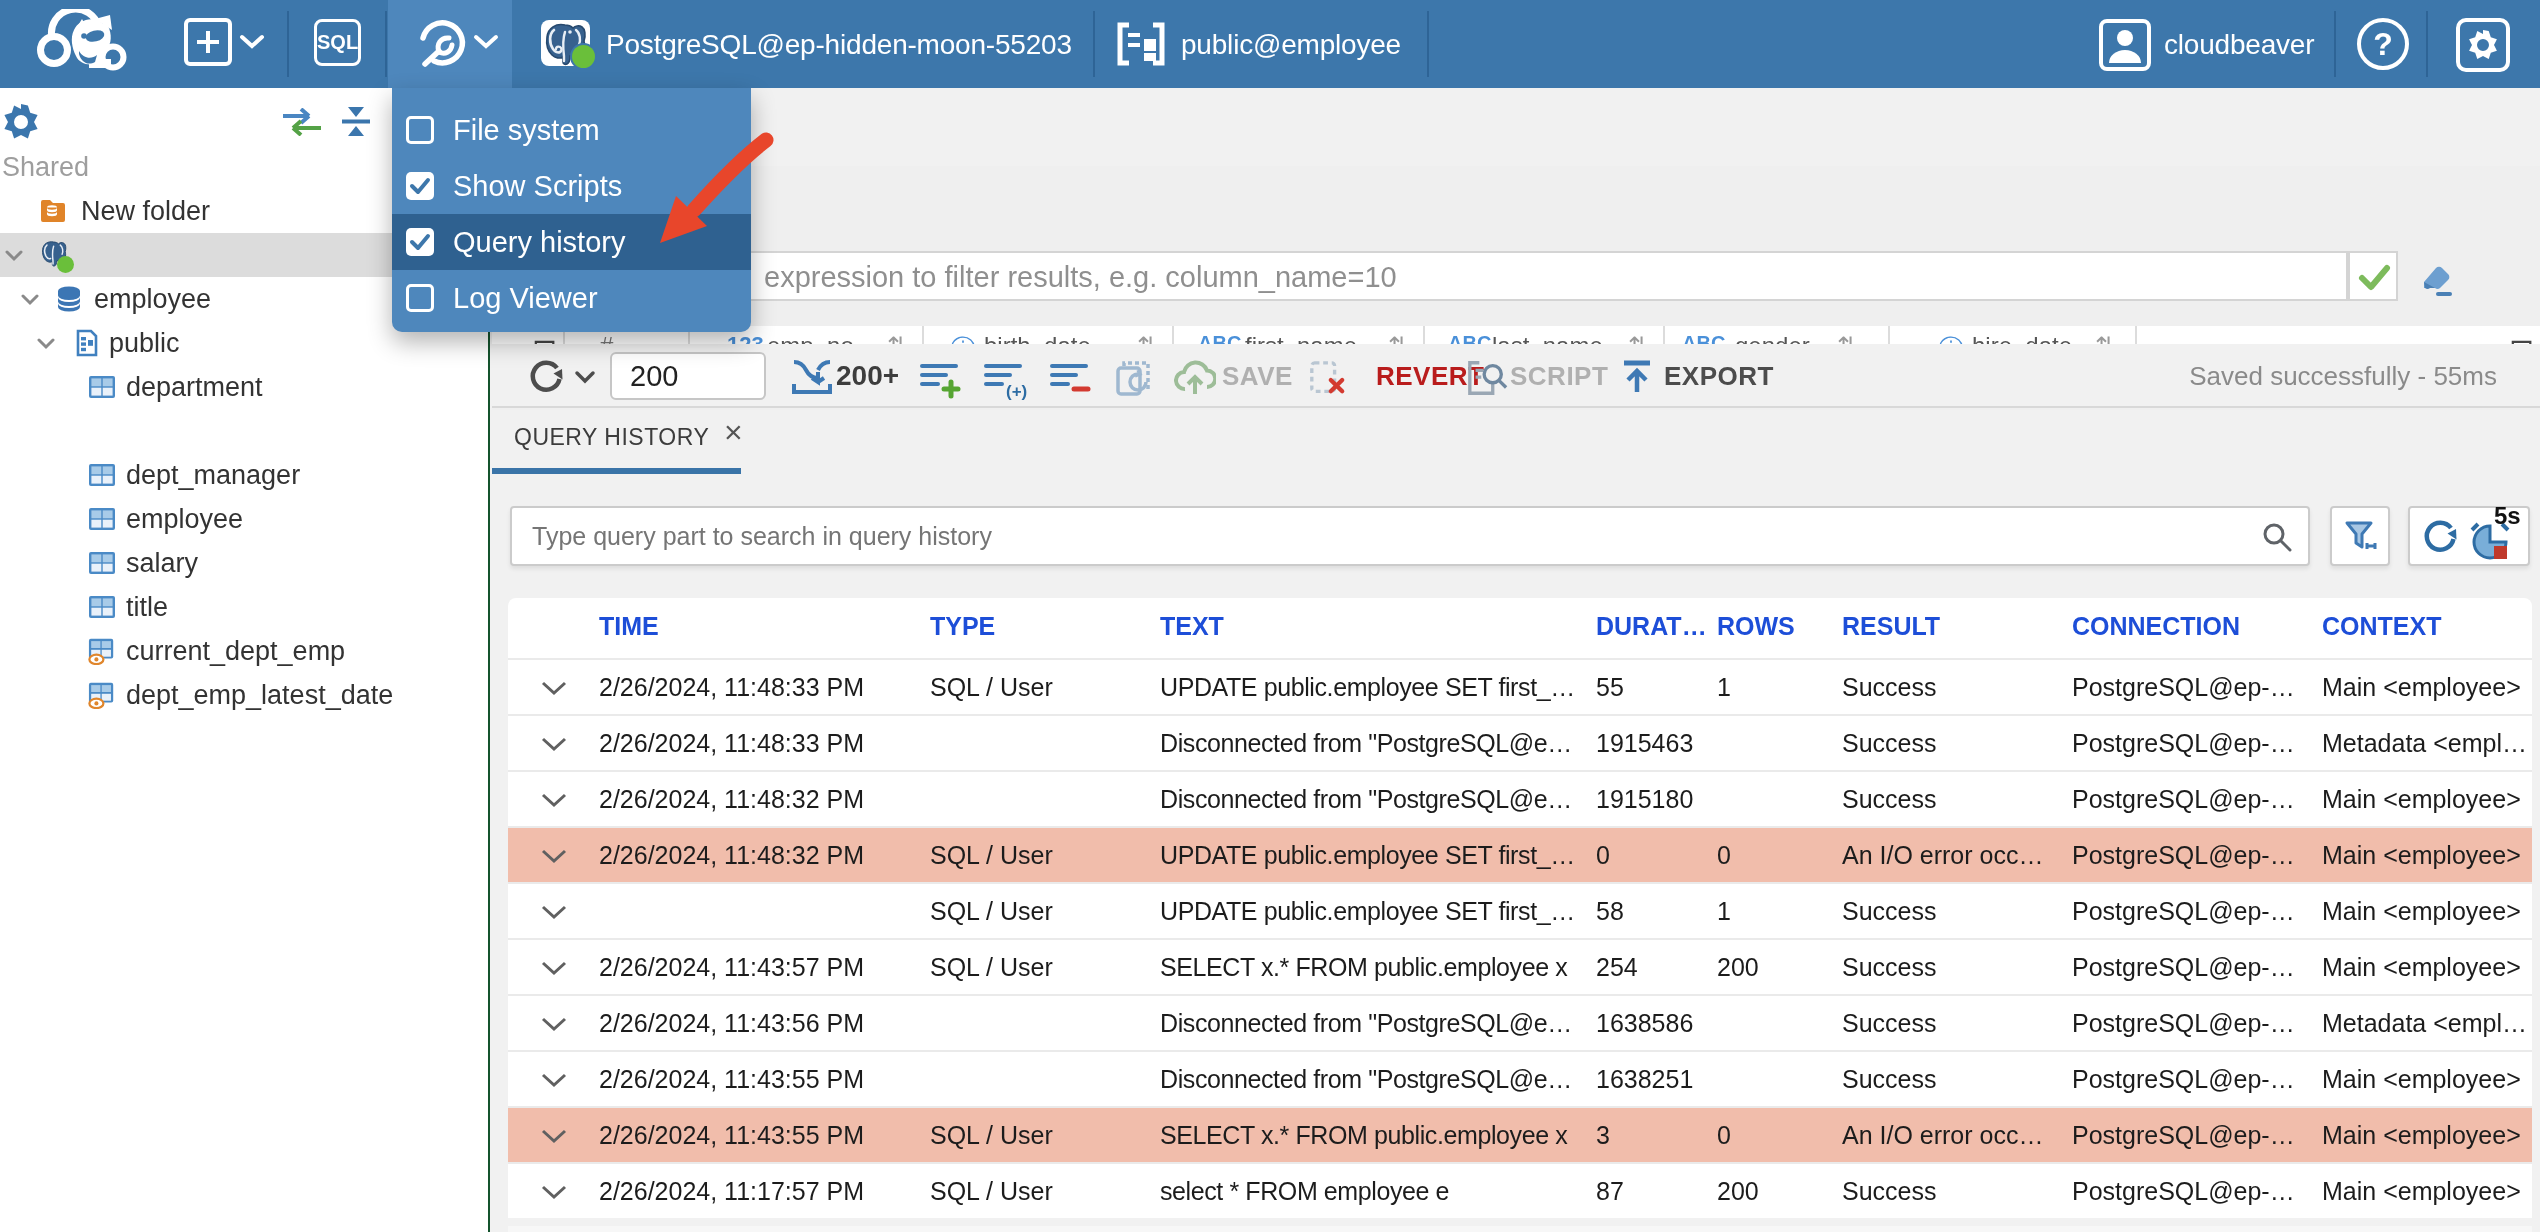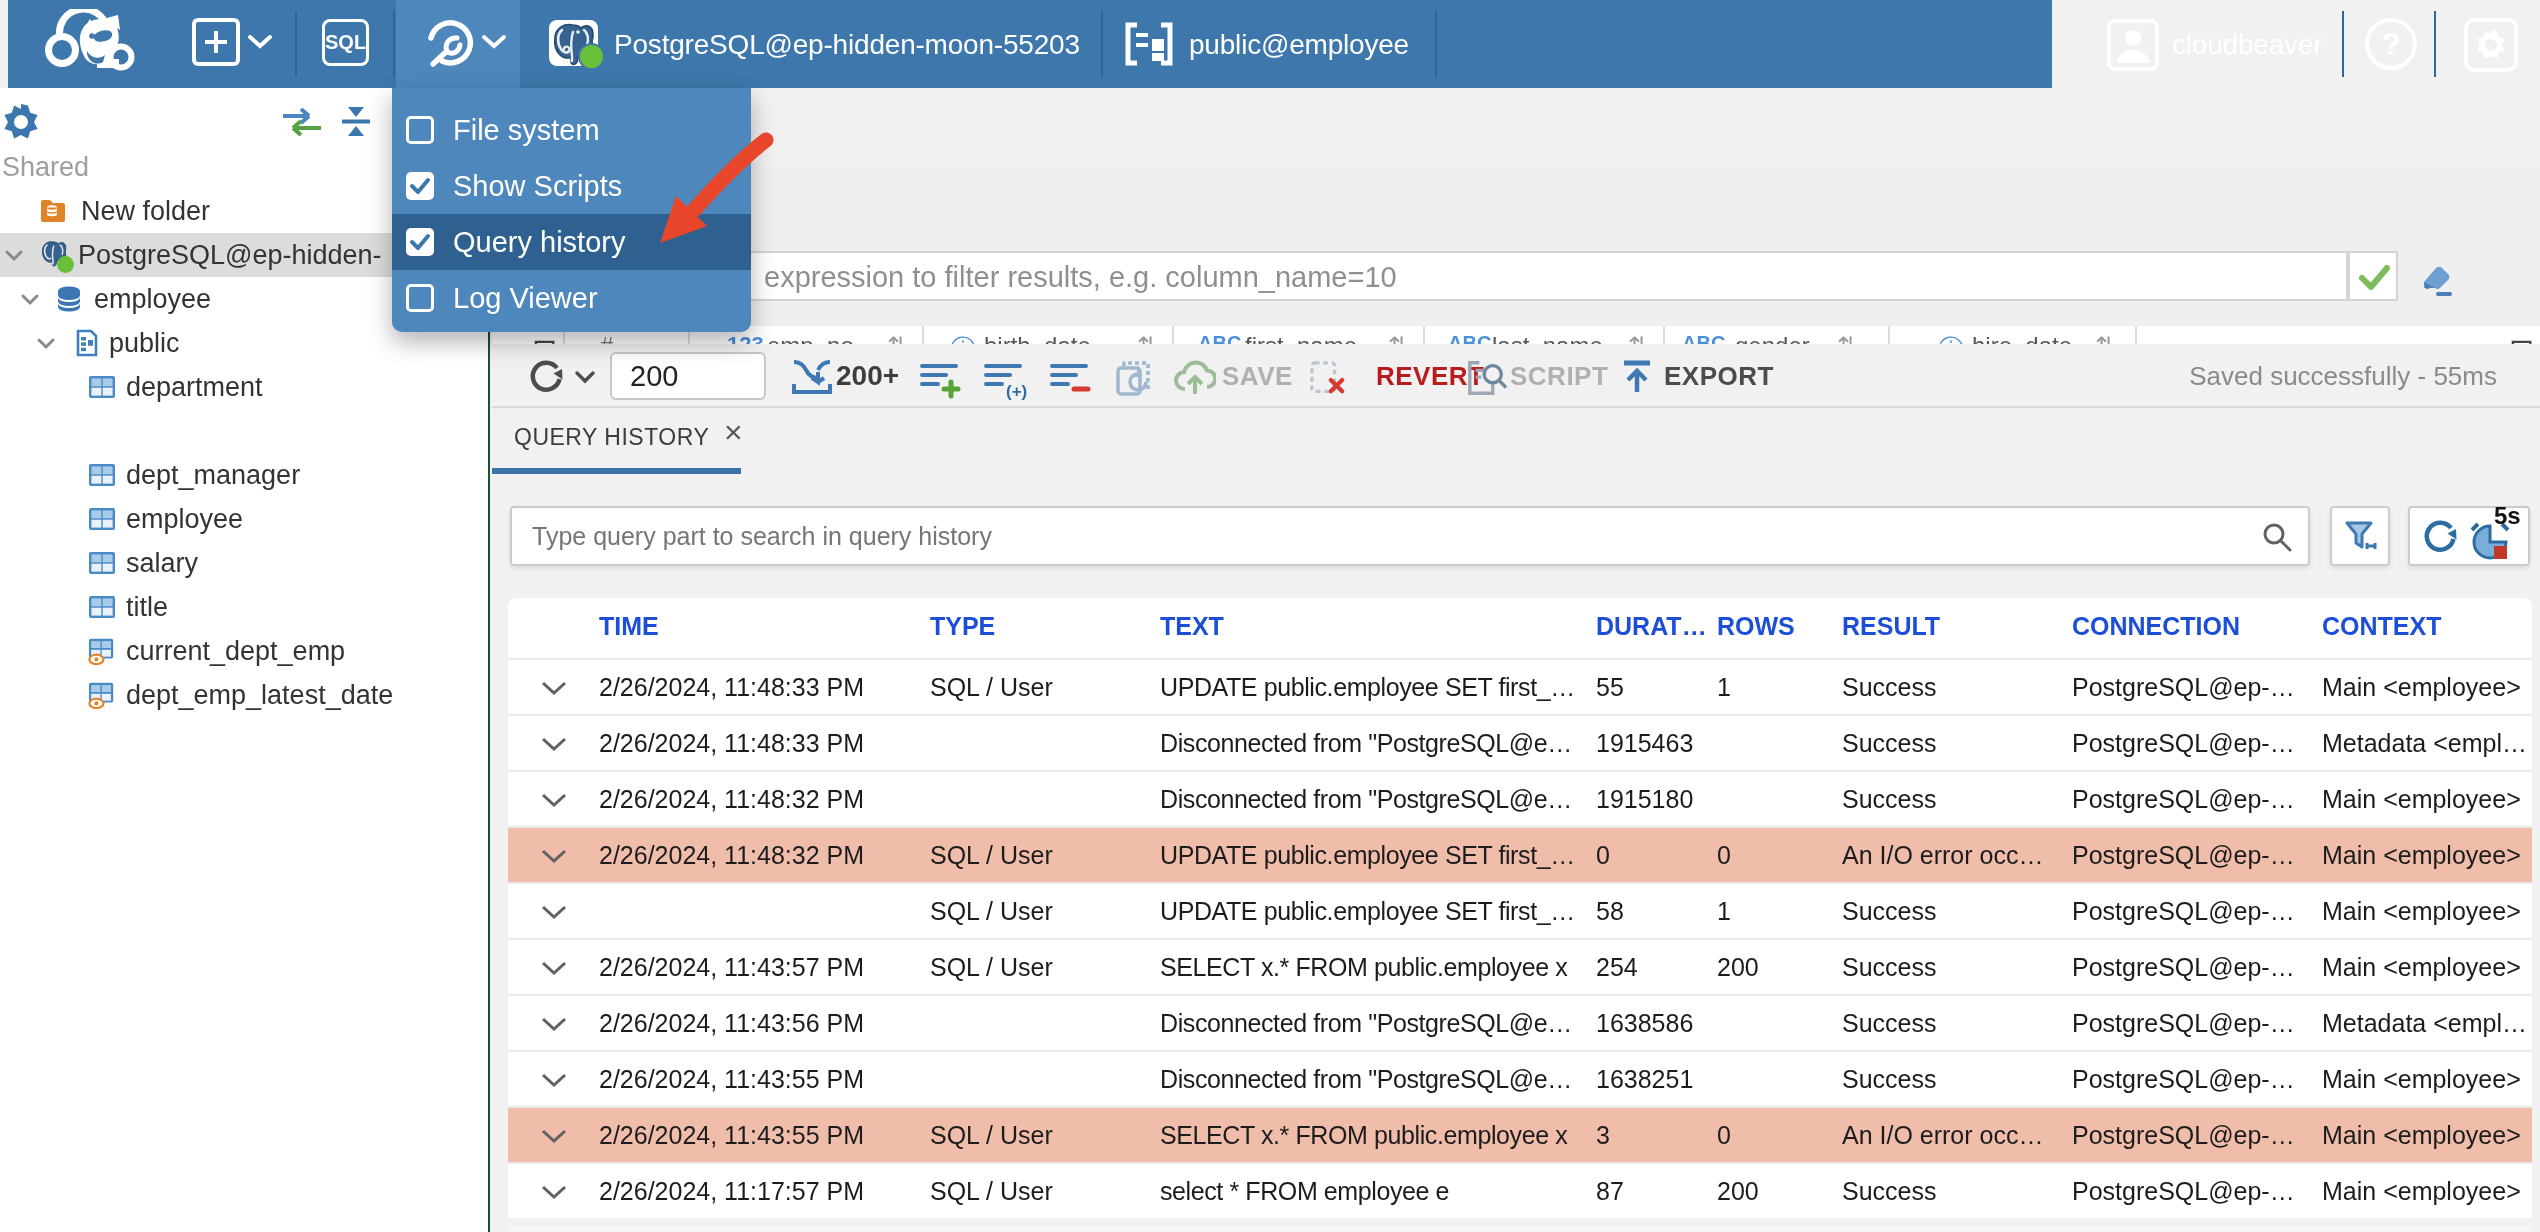--- a/index.html
+++ b/index.html
@@ -1,18 +1,18 @@
 <!DOCTYPE html>
 <html><head>
 <meta charset="utf-8">
 <style>
 * { margin:0; padding:0; box-sizing:border-box; }
 html,body { width:2540px; height:1232px; overflow:hidden; font-family:"Liberation Sans", sans-serif; background:#f1f1f1; }
 #stage { position:relative; width:2540px; height:1232px; }
-#topbar { position:absolute; left:8px; top:0; width:2044px; height:88px; background:#3d77ab; }
+#topbar { position:absolute; left:0; top:0; width:2540px; height:88px; background:#3d77ab; }
 .tsep { position:absolute; top:11px; width:2px; height:66px; background:#2e6496; }
 #toolsbtn { position:absolute; left:388px; top:0; width:124px; height:88px; background:#4e87bc; }
 .tbtext { color:#fff; font-size:28px; letter-spacing:-0.2px; }
 #sidebar { position:absolute; left:0; top:88px; width:490px; height:1144px; background:#ffffff; border-right:2px solid #14532d; }
 .treerow { position:absolute; left:0; width:488px; height:44px; line-height:44px; font-size:27px; color:#333; white-space:nowrap; }
 .ticon { position:absolute; top:8px; width:28px; height:28px; }
 #main { position:absolute; left:492px; top:88px; width:2048px; height:1144px; background:#efefef; }
 #whitetop { position:absolute; left:0; top:0; width:2048px; height:78px; background:#f1f1f1; }
 #tabbar { position:absolute; left:0; top:78px; width:2048px; height:68px; background:#dedede; }
 #datatab { position:absolute; left:260px; top:-1px; width:87px; height:69px; background:#fff; border-top:6px solid #d6404b; text-align:center; line-height:60px; font-size:29px; font-weight:bold; color:#1c1c1c; }
@@ -361,21 +361,20 @@
         </svg>
         <svg class="ticon" style="left:39px;top:6px;" width="30" height="30" viewBox="0 0 46 46">
           <g>
 <path d="M24 5 C15 3 7 8 6 17 C5 24 7 31 11 35 C14 38 19 39 22 37 L22 42 C22 44 24 45 26 44 C28 43 29 40 29 36 L31 36 C36 38 41 36 43 31 C44 28 44 24 43 21 C45 15 44 9 41 7 C38 5 34 6 32 8 C30 6 27 5 24 5 Z" fill="#37618e" stroke="#27496e" stroke-width="1.6"></path>
 <path d="M13 10 C8 14 8 23 12 29 C14 32 17 33 19 32" fill="none" stroke="#e8eef5" stroke-width="2.6" stroke-linecap="round"></path>
 <path d="M35 10 C39 13 40 20 38 25" fill="none" stroke="#e8eef5" stroke-width="2.4" stroke-linecap="round"></path>
 <path d="M24 12 C22 18 22 28 23 36 L23 41" fill="none" stroke="#e8eef5" stroke-width="2.4" stroke-linecap="round"></path>
 </g>
         </svg>
         <div style="position:absolute;left:57px;top:23px;width:17px;height:17px;border-radius:50%;background:#6abf3a;"></div>
-        <span style="position:absolute;left:78px;">PostgreSQL@ep-hidden-</span>
       </div>
 <div class="treerow" style="top:189px;">
         <svg style="position:absolute;left:21px;top:17px;" width="18" height="12" viewBox="0 0 18 12">
           <path d="M2 2 L9 9 L16 2" fill="none" stroke="#8a8a8a" stroke-width="3" stroke-linecap="round"></path>
         </svg>
         <svg class="ticon" style="left:55px" width="28" height="28" viewBox="0 0 28 28">
           <g fill="#3c76b4">
             <ellipse cx="14" cy="6" rx="11" ry="4.5"></ellipse>
             <path d="M3 6 v16 a11 4.5 0 0 0 22 0 V6 z"></path>
           </g>

